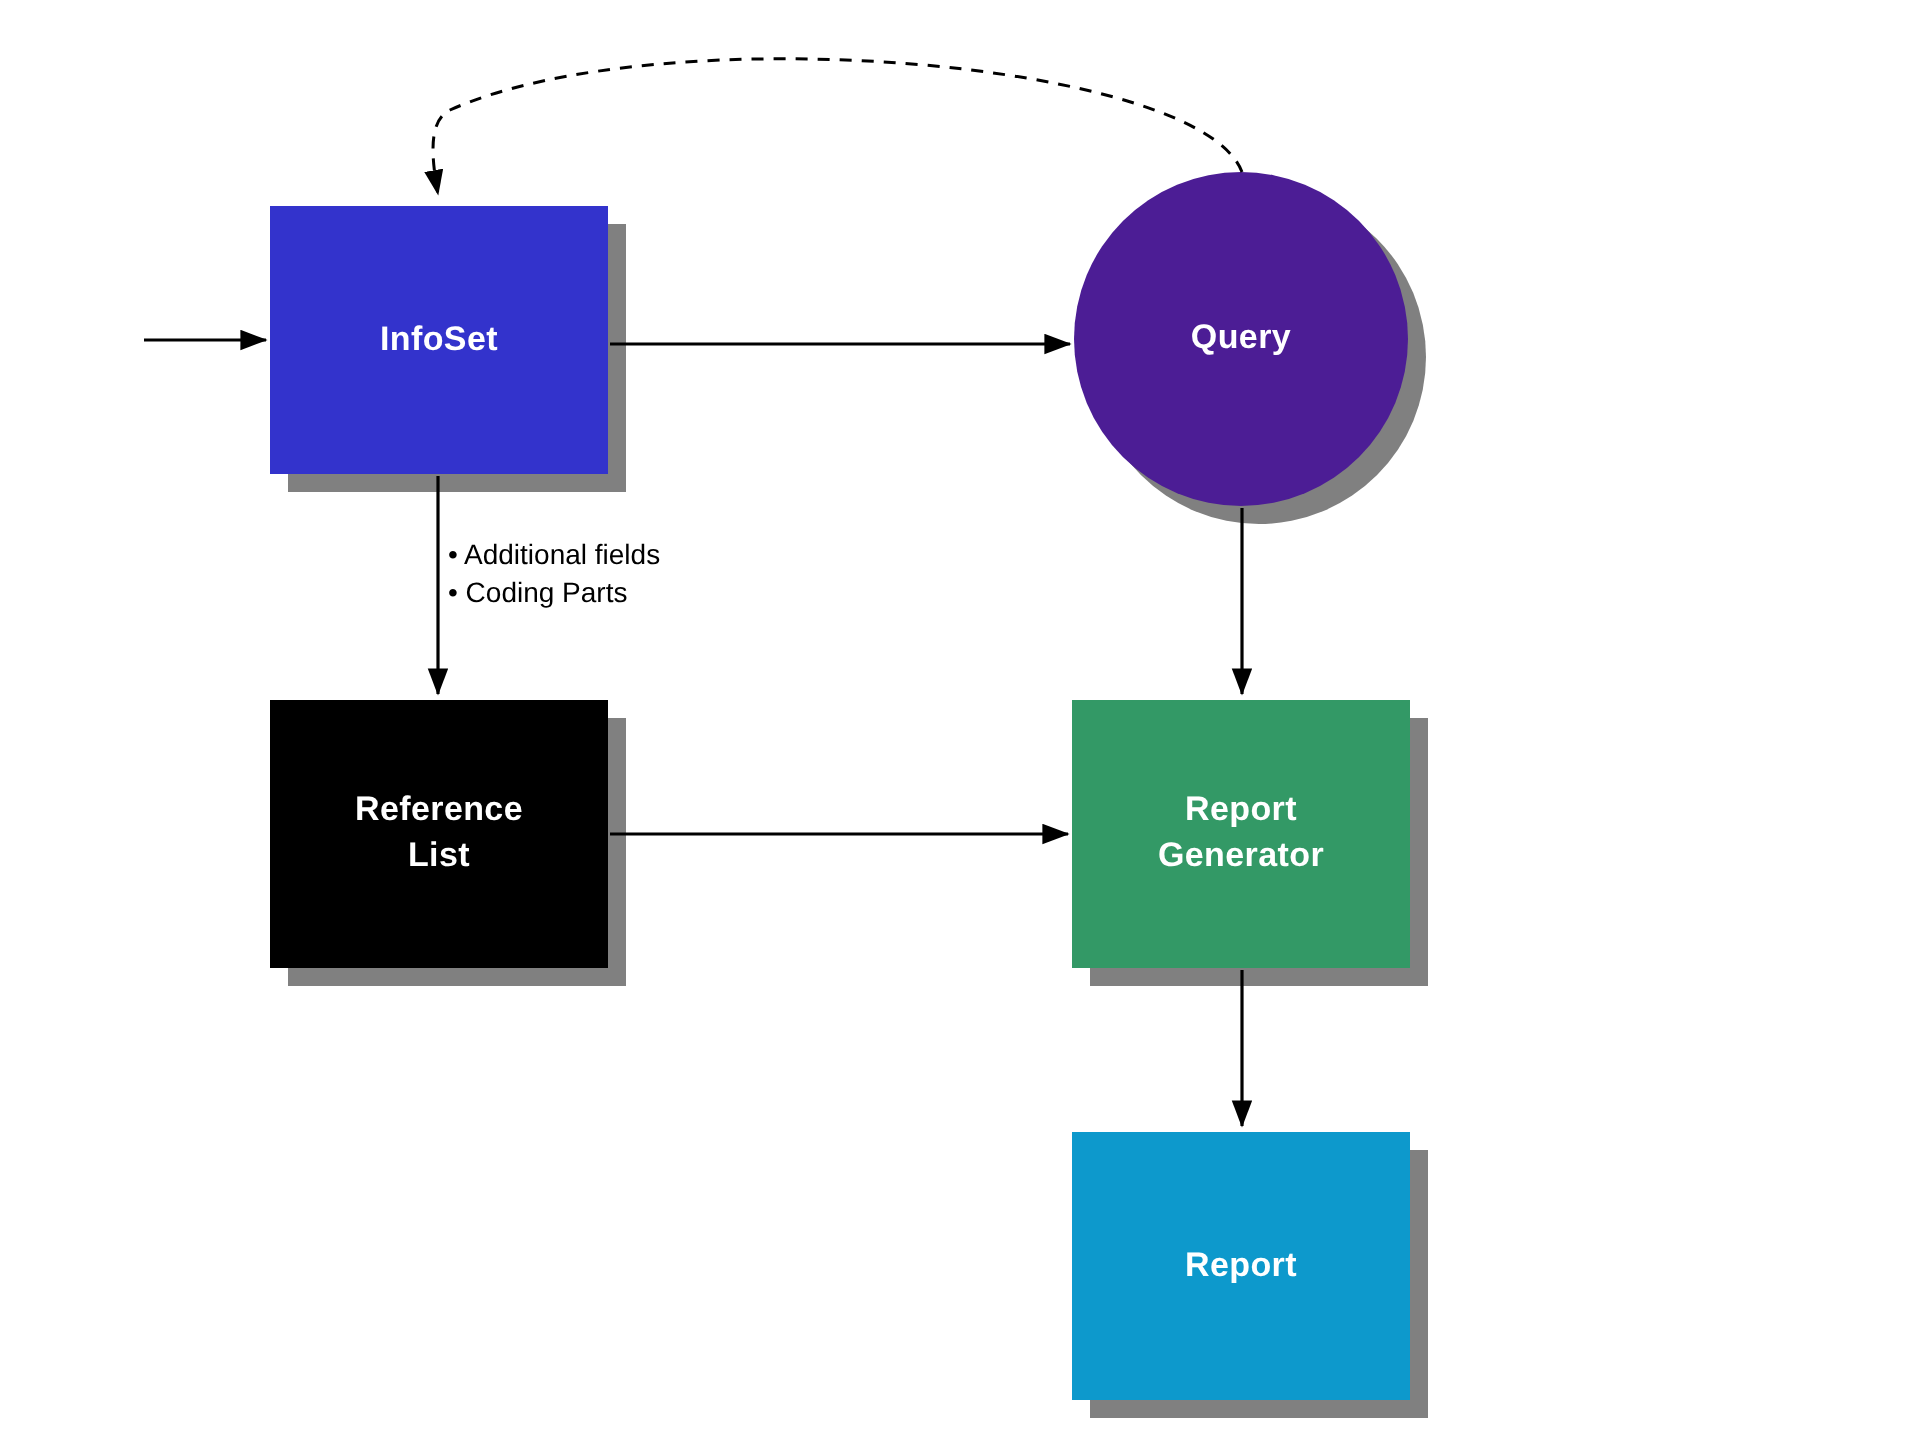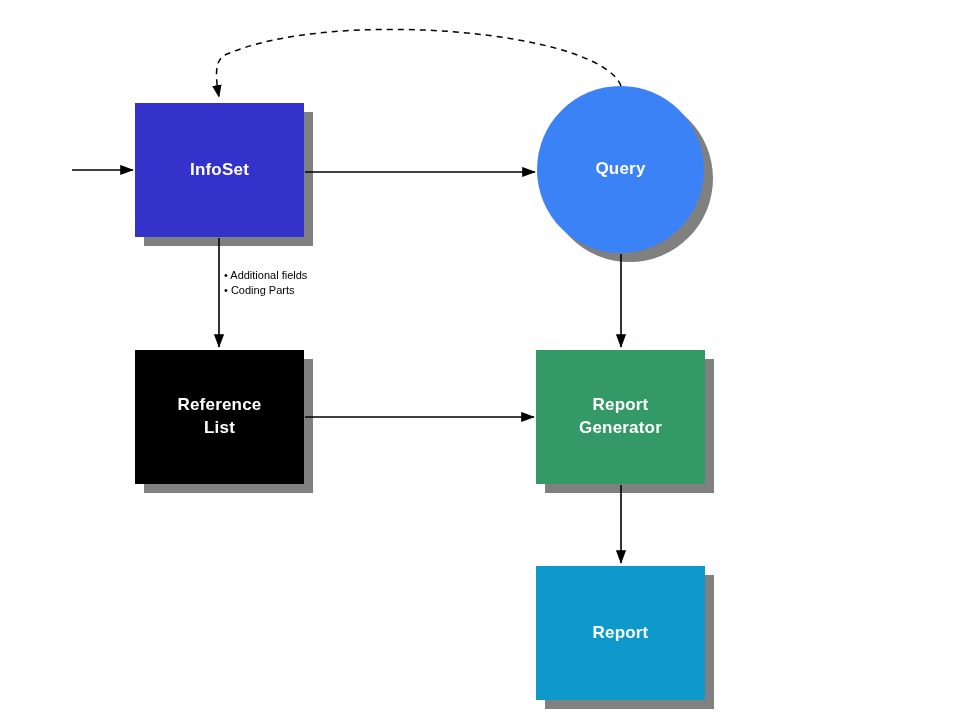--- a/index.html
+++ b/index.html
@@ -46,36 +46,36 @@
     box-shadow: 9px 9px 0 0 #808080;
   }
   .node-label {
     position: relative;
     z-index: 2;
     white-space: pre-line;
   }
   .annotation {
     position: absolute;
     color: #000000;
-    font-size: 11px;
+    font-size: 14px;
     line-height: 1.38;
     white-space: pre-line;
     text-align: left;
   }
 </style>
 </head>
 <body>
 
 <div id="canvas">
 
   <div class="node node-box" style="left:135px; top:103px; width:169px; height:134px; background:#3333CC;">
     <span class="node-label">InfoSet</span>
   </div>
 
-  <div class="node node-circle" style="left:537px; top:86px; width:167px; height:167px; background:#3b82f6;">
+  <div class="node node-circle" style="left:537px; top:86px; width:167px; height:167px; background:#4c1d95;">
     <span class="node-label">Query</span>
   </div>
 
   <div class="node node-box" style="left:135px; top:350px; width:169px; height:134px; background:#000000;">
     <span class="node-label">Reference
 List</span>
   </div>
 
   <div class="node node-box" style="left:536px; top:350px; width:169px; height:134px; background:#339966;">
     <span class="node-label">Report

